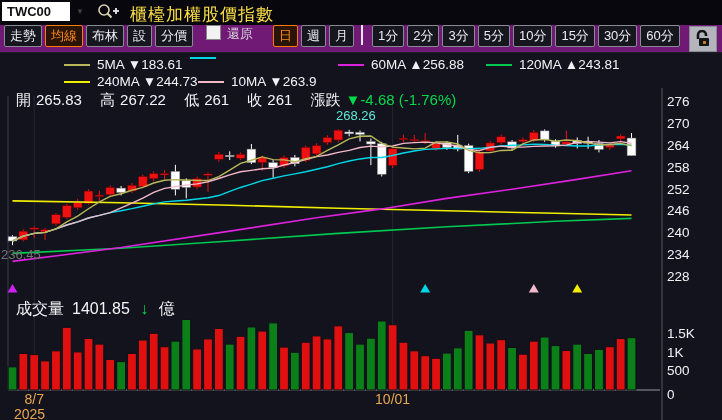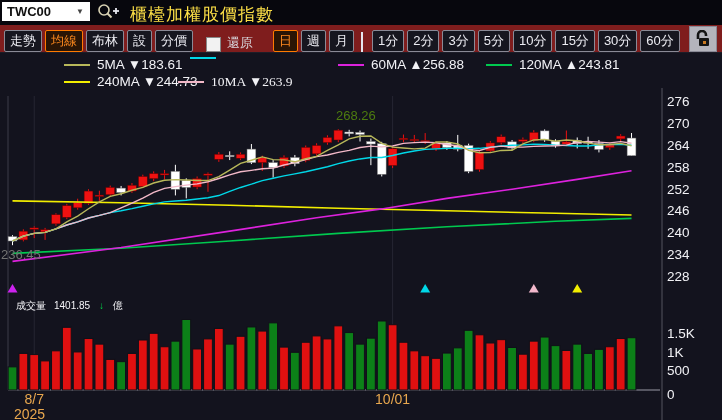--- a/index.html
+++ b/index.html
@@ -1,47 +1,47 @@
 <!DOCTYPE html>
 <html><head>
 <meta charset="utf-8">
 <style>
   html,body{margin:0;padding:0;background:#000;}
   .stage{position:relative;width:722px;height:420px;background:#13131e;overflow:hidden;
          font-family:"Liberation Sans","DejaVu Sans",sans-serif;color:#eee;}
   
   .topbar{position:absolute;left:0;top:0;width:722px;height:25px;background:#07070d;}
-  .sym-input{position:absolute;left:2px;top:2px;width:88px;height:19px;background:#ffffff;
+  .sym-input{position:absolute;left:2px;top:2px;width:68px;height:19px;background:#ffffff;
              color:#111;font-size:13px;font-weight:bold;line-height:19px;padding-left:5px;box-sizing:border-box;}
   .sym-caret{position:absolute;left:76px;top:3px;color:#444;font-size:8px;line-height:17px;}
   .mag{position:absolute;left:96px;top:2px;width:24px;height:20px;}
   .title{position:absolute;left:130px;top:3px;font-size:17px;font-weight:normal;color:#fde047;letter-spacing:1px;}
   
-  .toolbar{position:absolute;left:0;top:25px;width:722px;height:28px;background:#7f1d1d;
-           display:flex;align-items:flex-end;padding-left:4px;box-sizing:border-box;border-bottom:1px solid #1d1d28;}
+  .toolbar{position:absolute;left:0;top:25px;width:722px;height:28px;background:#701a75;
+           display:flex;align-items:flex-start;padding-left:4px;box-sizing:border-box;border-bottom:1px solid #1d1d28;}
   .btn{display:inline-block;padding:2px 5px;margin-right:3px;border:1px solid #8a8a96;border-radius:2px;
        background:#16161f;color:#ececf2;font-size:13px;line-height:16px;white-space:nowrap;cursor:pointer;}
   .btn.active{border-color:#ff7a00;color:#ff8a1e;background:#2a1505;}
   .chk{display:inline-block;width:13px;height:13px;background:#f2f2f2;border:1px solid #888;margin:0 6px 0 10px;vertical-align:middle;}
   .restore-lab{font-size:13px;color:#d8d8de;margin-right:20px;}
   .vsep{display:inline-block;width:2px;height:20px;background:#e6e6ee;margin:0 9px 0 4px;}
   .lockbtn{position:absolute;right:5px;top:1px;width:26px;height:24px;background:#b4b4bc;border:1px solid #8a8a96;
            display:flex;align-items:center;justify-content:center;cursor:pointer;}
   
   .lg-item{position:absolute;display:flex;align-items:center;gap:7px;font-size:13.5px;color:#f2f2f6;}
   .swatch{display:inline-block;width:26px;height:2px;}
   .lg1{left:64px;top:57px;} .lg2{left:190px;top:57px;} .lg3{left:338px;top:57px;}
-  .lg4{left:486px;top:57px;} .lg5{left:64px;top:74px;} .lg6{left:178px;top:74px;font-family:Liberation Serif, serif;}
+  .lg4{left:486px;top:57px;} .lg5{left:64px;top:74px;} .lg6{left:198px;top:74px;}
   
   .price-info{position:absolute;left:16px;top:91px;font-size:15px;color:#f4f4f8;white-space:nowrap;z-index:5;}
   .price-info .lab{margin-right:5px;} .price-info .val{margin-right:14px;}
   .chg{color:#00d94a;}
-  .anno-high{position:absolute;left:336px;top:108px;font-size:13px;color:#4d7c0f;z-index:5;}
+  .anno-high{position:absolute;left:336px;top:108px;font-size:13px;color:#5eead4;z-index:5;}
   .anno-low{position:absolute;left:1px;top:247px;font-size:13px;color:#737373;z-index:5;}
-  .vol-info{position:absolute;left:16px;top:299px;font-size:10px;color:#f4f4f8;z-index:5;white-space:nowrap;}
+  .vol-info{position:absolute;left:16px;top:299px;font-size:16px;color:#f4f4f8;z-index:5;white-space:nowrap;}
   .vol-info .arrow{color:#00d94a;margin:0 6px;}
   .vol-info .v{margin-left:8px;}
   .chart-wrap{position:absolute;left:0;top:88px;width:575px;height:332px;}
 </style>
 </head>
 <body>
 
 <div class="stage">
 
   <div class="topbar">
@@ -104,20 +104,27 @@
   </div>
   <div class="lg-item lg5">
     <span class="swatch" style="background: rgb(242, 238, 0);"></span>
     <span>240MA ▼244.73</span>
   </div>
   <div class="lg-item lg6">
     <span class="swatch" style="background: rgb(242, 184, 200);"></span>
     <span>10MA ▼263.9</span>
   </div>
 
+  <div class="price-info">
+    <span class="lab">開</span><span class="val">265.83</span>
+    <span class="lab">高</span><span class="val">267.22</span>
+    <span class="lab">低</span><span class="val">261</span>
+    <span class="lab">收</span><span class="val">261</span>
+    <span class="lab">漲跌</span><span class="chg">▼-4.68 (-1.76%)</span>
+  </div>
 
   <div class="anno-high">268.26</div>
   <div class="anno-low">236.45</div>
 
   <div class="vol-info">
     <span>成交量</span><span class="v">1401.85</span>
     <span class="arrow">↓</span>
     <span>億</span>
   </div>
 

